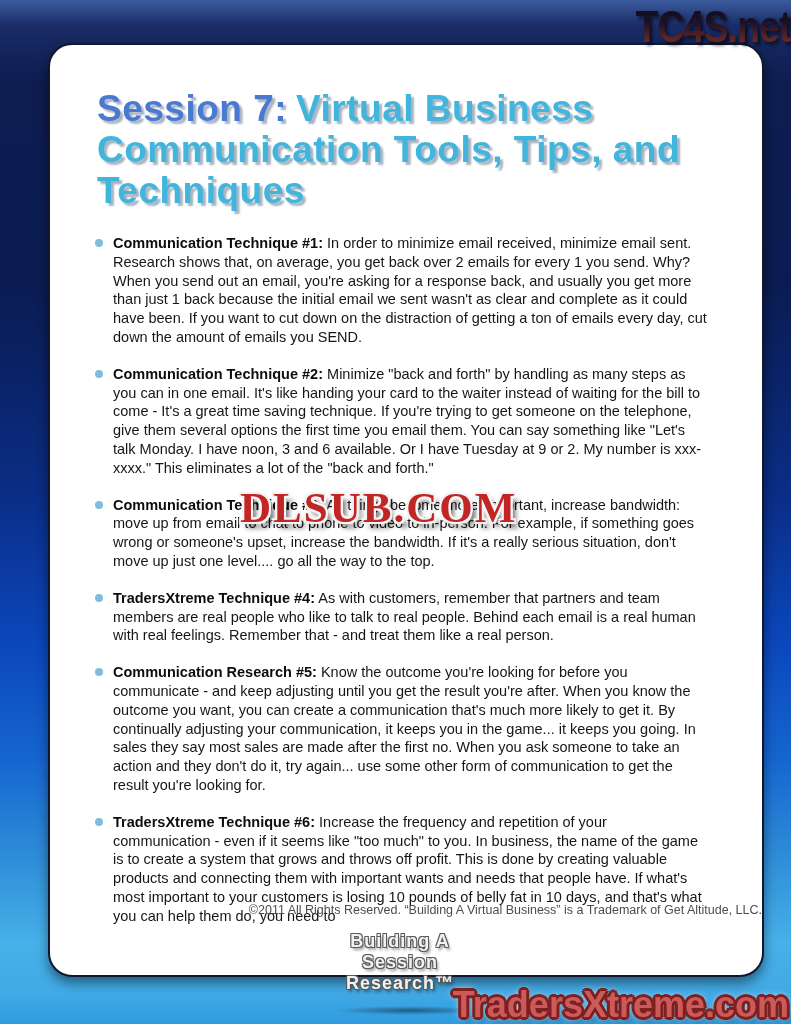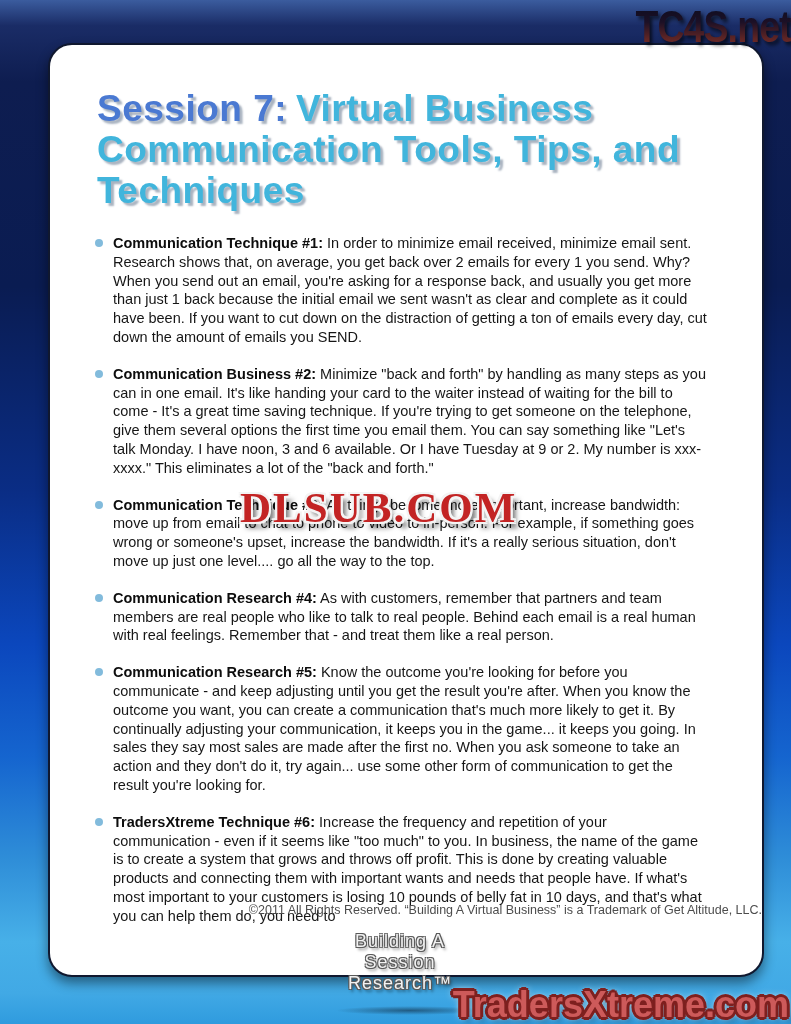--- a/index.html
+++ b/index.html
@@ -72,21 +72,21 @@
     color: #4c4c4c;
   }
 
   
   .logo {
     position: absolute;
     left: 400px; top: 931px;
     transform: translateX(-50%);
     z-index: 3;
     text-align: center;
-    font-weight: normal;
+    font-weight: bold;
     font-size: 18px;
     line-height: 21px;
     letter-spacing: 1px;
     color: #f2f2f2;
     text-shadow:
       -1px -1px 0 #5a5a5a, 1px -1px 0 #5a5a5a,
       -1px 1px 0 #5a5a5a, 1px 1px 0 #5a5a5a,
       2px 3px 3px rgba(0,0,0,0.45);
   }
   .logo-shadow {
@@ -152,25 +152,25 @@
 </head>
 <body>
 
 <div class="card">
 
   <h1 class="title"><span class="t1">Session 7:</span><span class="t2">Virtual Business Communication Tools, Tips, and Techniques</span></h1>
 
   <ul class="bullets">
     <li><span class="lead">Communication Technique #1:</span>
       <span>In order to minimize email received, minimize email sent. Research shows that, on average, you get back over 2 emails for every 1 you send. Why? When you send out an email, you're asking for a response back, and usually you get more than just 1 back because the initial email we sent wasn't as clear and complete as it could have been. If you want to cut down on the distraction of getting a ton of emails every day, cut down the amount of emails you SEND.</span></li>
-    <li><span class="lead">Communication Business #2:</span>
+    <li><span class="lead">Communication Technique #2:</span>
       <span>Minimize "back and forth" by handling as many steps as you can in one email. It's like handing your card to the waiter instead of waiting for the bill to come - It's a great time saving technique. If you're trying to get someone on the telephone, give them several options the first time you email them. You can say something like "Let's talk Monday. I have noon, 3 and 6 available. Or I have Tuesday at 9 or 2. My number is xxx-xxxx." This eliminates a lot of the "back and forth."</span></li>
     <li><span class="lead">Communication Technique #3:</span>
       <span>As things become more important, increase bandwidth: move up from email to chat to phone to video to in-person. For example, if something goes wrong or someone's upset, increase the bandwidth. If it's a really serious situation, don't move up just one level.... go all the way to the top.</span></li>
-    <li><span class="lead">Communication Research #4:</span>
+    <li><span class="lead">TradersXtreme Technique #4:</span>
       <span>As with customers, remember that partners and team members are real people who like to talk to real people. Behind each email is a real human with real feelings. Remember that - and treat them like a real person.</span></li>
     <li><span class="lead">Communication Research #5:</span>
       <span>Know the outcome you're looking for before you communicate - and keep adjusting until you get the result you're after. When you know the outcome you want, you can create a communication that's much more likely to get it. By continually adjusting your communication, it keeps you in the game... it keeps you going. In sales they say most sales are made after the first no. When you ask someone to take an action and they don't do it, try again... use some other form of communication to get the result you're looking for.</span></li>
     <li><span class="lead">TradersXtreme Technique #6:</span>
       <span>Increase the frequency and repetition of your communication - even if it seems like "too much" to you. In business, the name of the game is to create a system that grows and throws off profit. This is done by creating valuable products and connecting them with important wants and needs that people have. If what's most important to your customers is losing 10 pounds of belly fat in 10 days, and that's what you can help them do, you need to</span></li>
   </ul>
 
   <div class="footer">©2011 All Rights Reserved. “Building A Virtual Business” is a Trademark of Get Altitude, LLC.</div>
 </div>
 

